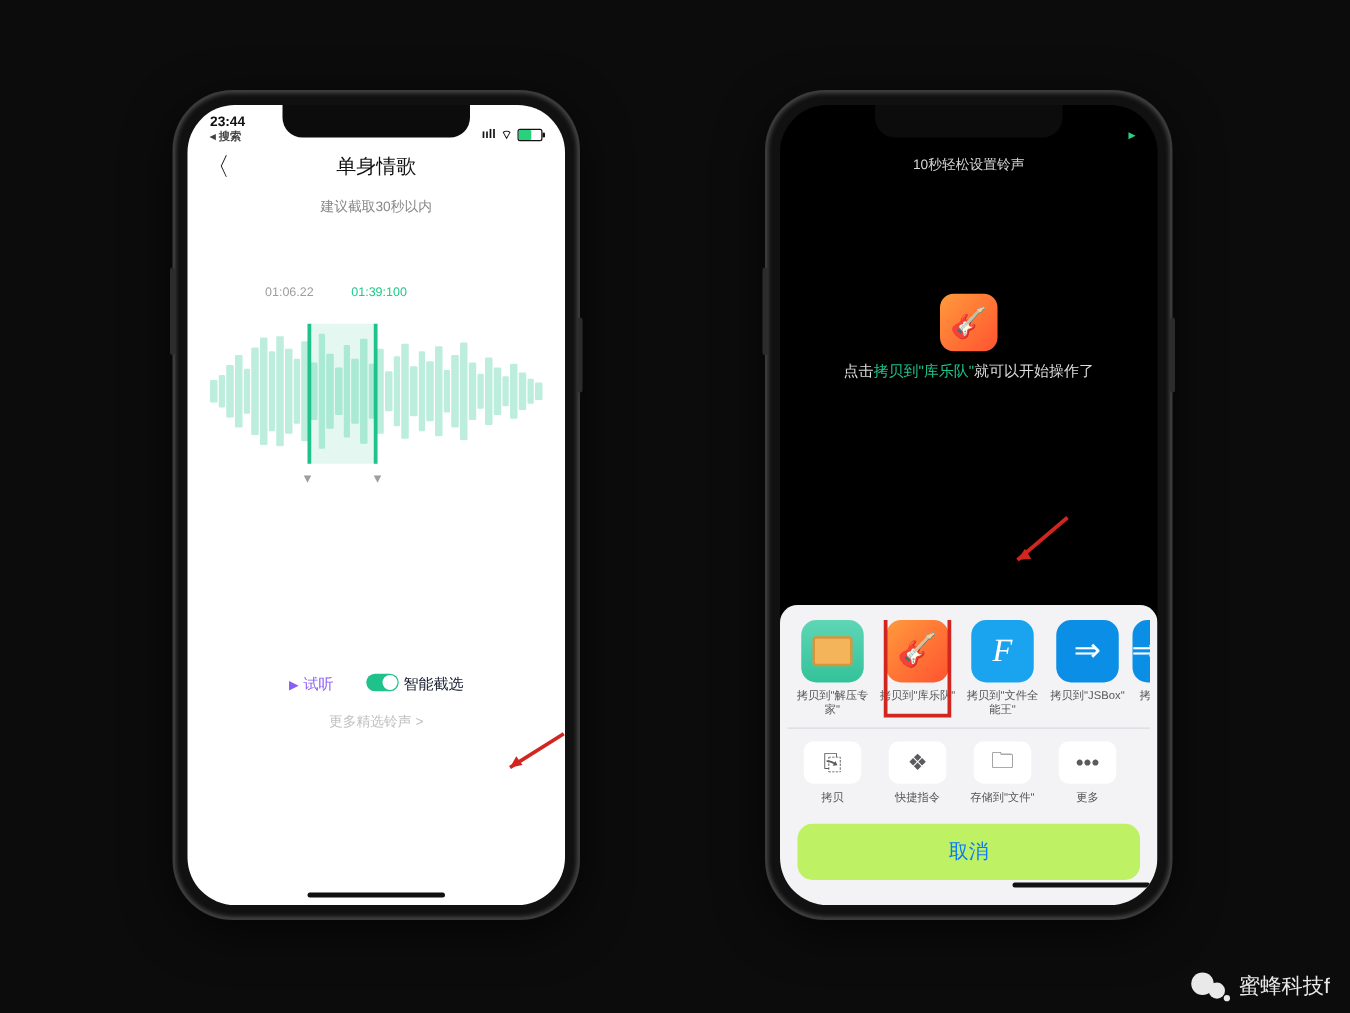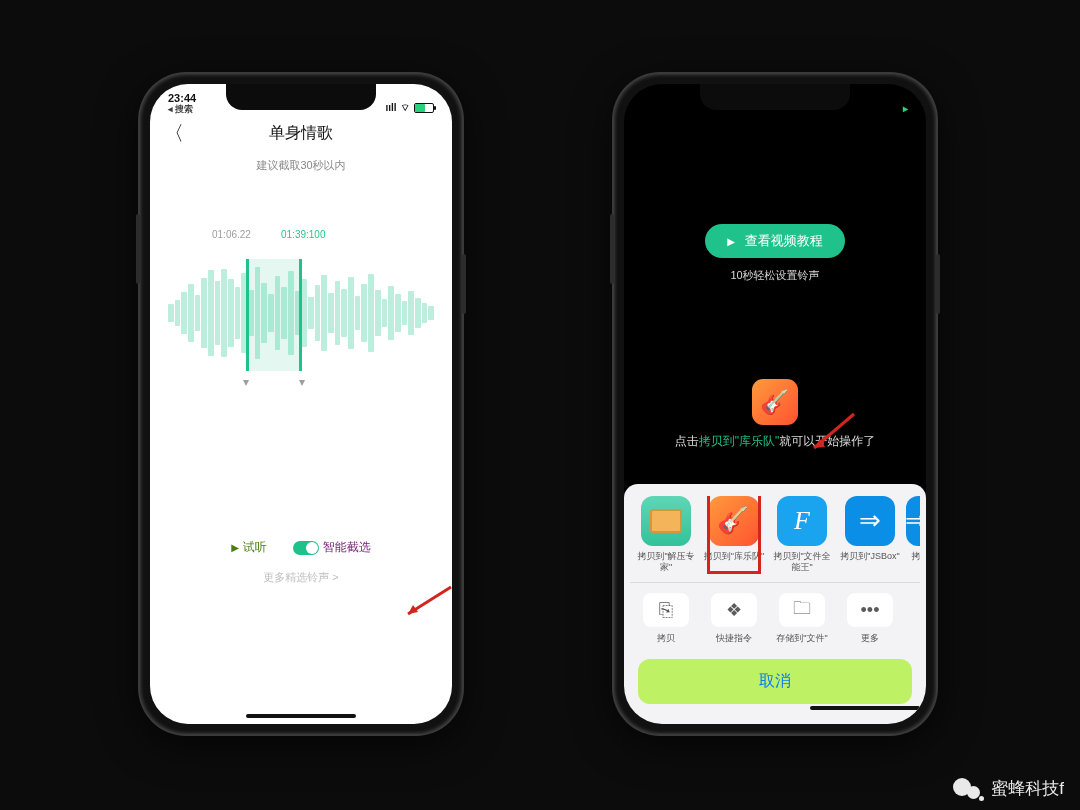--- a/index.html
+++ b/index.html
@@ -65,23 +65,23 @@
 
   .waveform { position:absolute; left:18px; right:18px; top:36px; height:96px; display:flex; align-items:center; gap:1px; }
   .waveform span { flex:1; background:#bdeedd; height:var(--h,30%); border-radius:1px; }
   .sel { position:absolute; top:30px; left:96px; width:56px; height:112px;
          border-left:3px solid #1ec28a; border-right:3px solid #1ec28a;
          background:rgba(30,194,138,.12); }
   .sel::before, .sel::after { content:"▾"; position:absolute; bottom:-18px; font-size:12px; color:#9e9e9e; }
   .sel::before{ left:-6px;} .sel::after{ right:-6px;}
 
   .controls { display:flex; justify-content:center; gap:26px; margin-top:110px; font-size:12px; align-items:center;}
-  .ctrl-play { color:#4d7c0f; }
+  .ctrl-play { color:#8b5cf6; }
   .ctrl-play::before{ content:"▶"; margin-right:4px; font-size:10px;}
-  .toggle { display:flex; align-items:center; gap:4px; color:#701a75; }
+  .toggle { display:flex; gap:4px; color:#0f172a; }
   .toggle i { width:26px; height:14px; background:#1ec28a; border-radius:8px; position:relative; display:inline-block;}
   .toggle i::after{ content:""; position:absolute; right:1px; top:1px; width:12px; height:12px; background:#fff; border-radius:50%;}
 
   .primary-btn { margin:16px 40px 0; border:1px solid #d7d7d7; text-align:center;
     padding:9px 0; font-size:14px; color:#222; position:relative; }
   .red-box { position:absolute; inset:-3px; border:3px solid #d1261f; pointer-events:none;}
   .more-link { text-align:center; font-size:11px; color:#bfbfbf; margin-top:14px;}
 
   .home-ind { position:absolute; bottom:6px; left:50%; transform:translateX(-50%);
     width:110px; height:4px; border-radius:3px; }
@@ -236,23 +236,20 @@
   <div class="screen screen-black">
     <div class="notch"></div>
 
     <div class="statusbar" style="color:#fff">
       <span></span>
       <div class="sb-icons">
         <span style="color:#28d17c">▸</span>
       </div>
     </div>
 
-    <div class="tutorial-btn">
-      <span>查看视频教程</span>
-    </div>
     <div class="tip-sub">10秒轻松设置铃声</div>
 
     <div class="gb-icon"></div>
     <div class="arrow" style="left:180px; top:326px; width:56px; height:46px;">
       <svg viewBox="0 0 56 46">
           <path d="M50 4 L10 38" stroke="#d1261f" stroke-width="3" fill="none"></path>
           <path d="M10 38 l11 -1 l-5 -8 z" fill="#d1261f"></path>
         </svg>
     </div>
     <div class="instruction">

